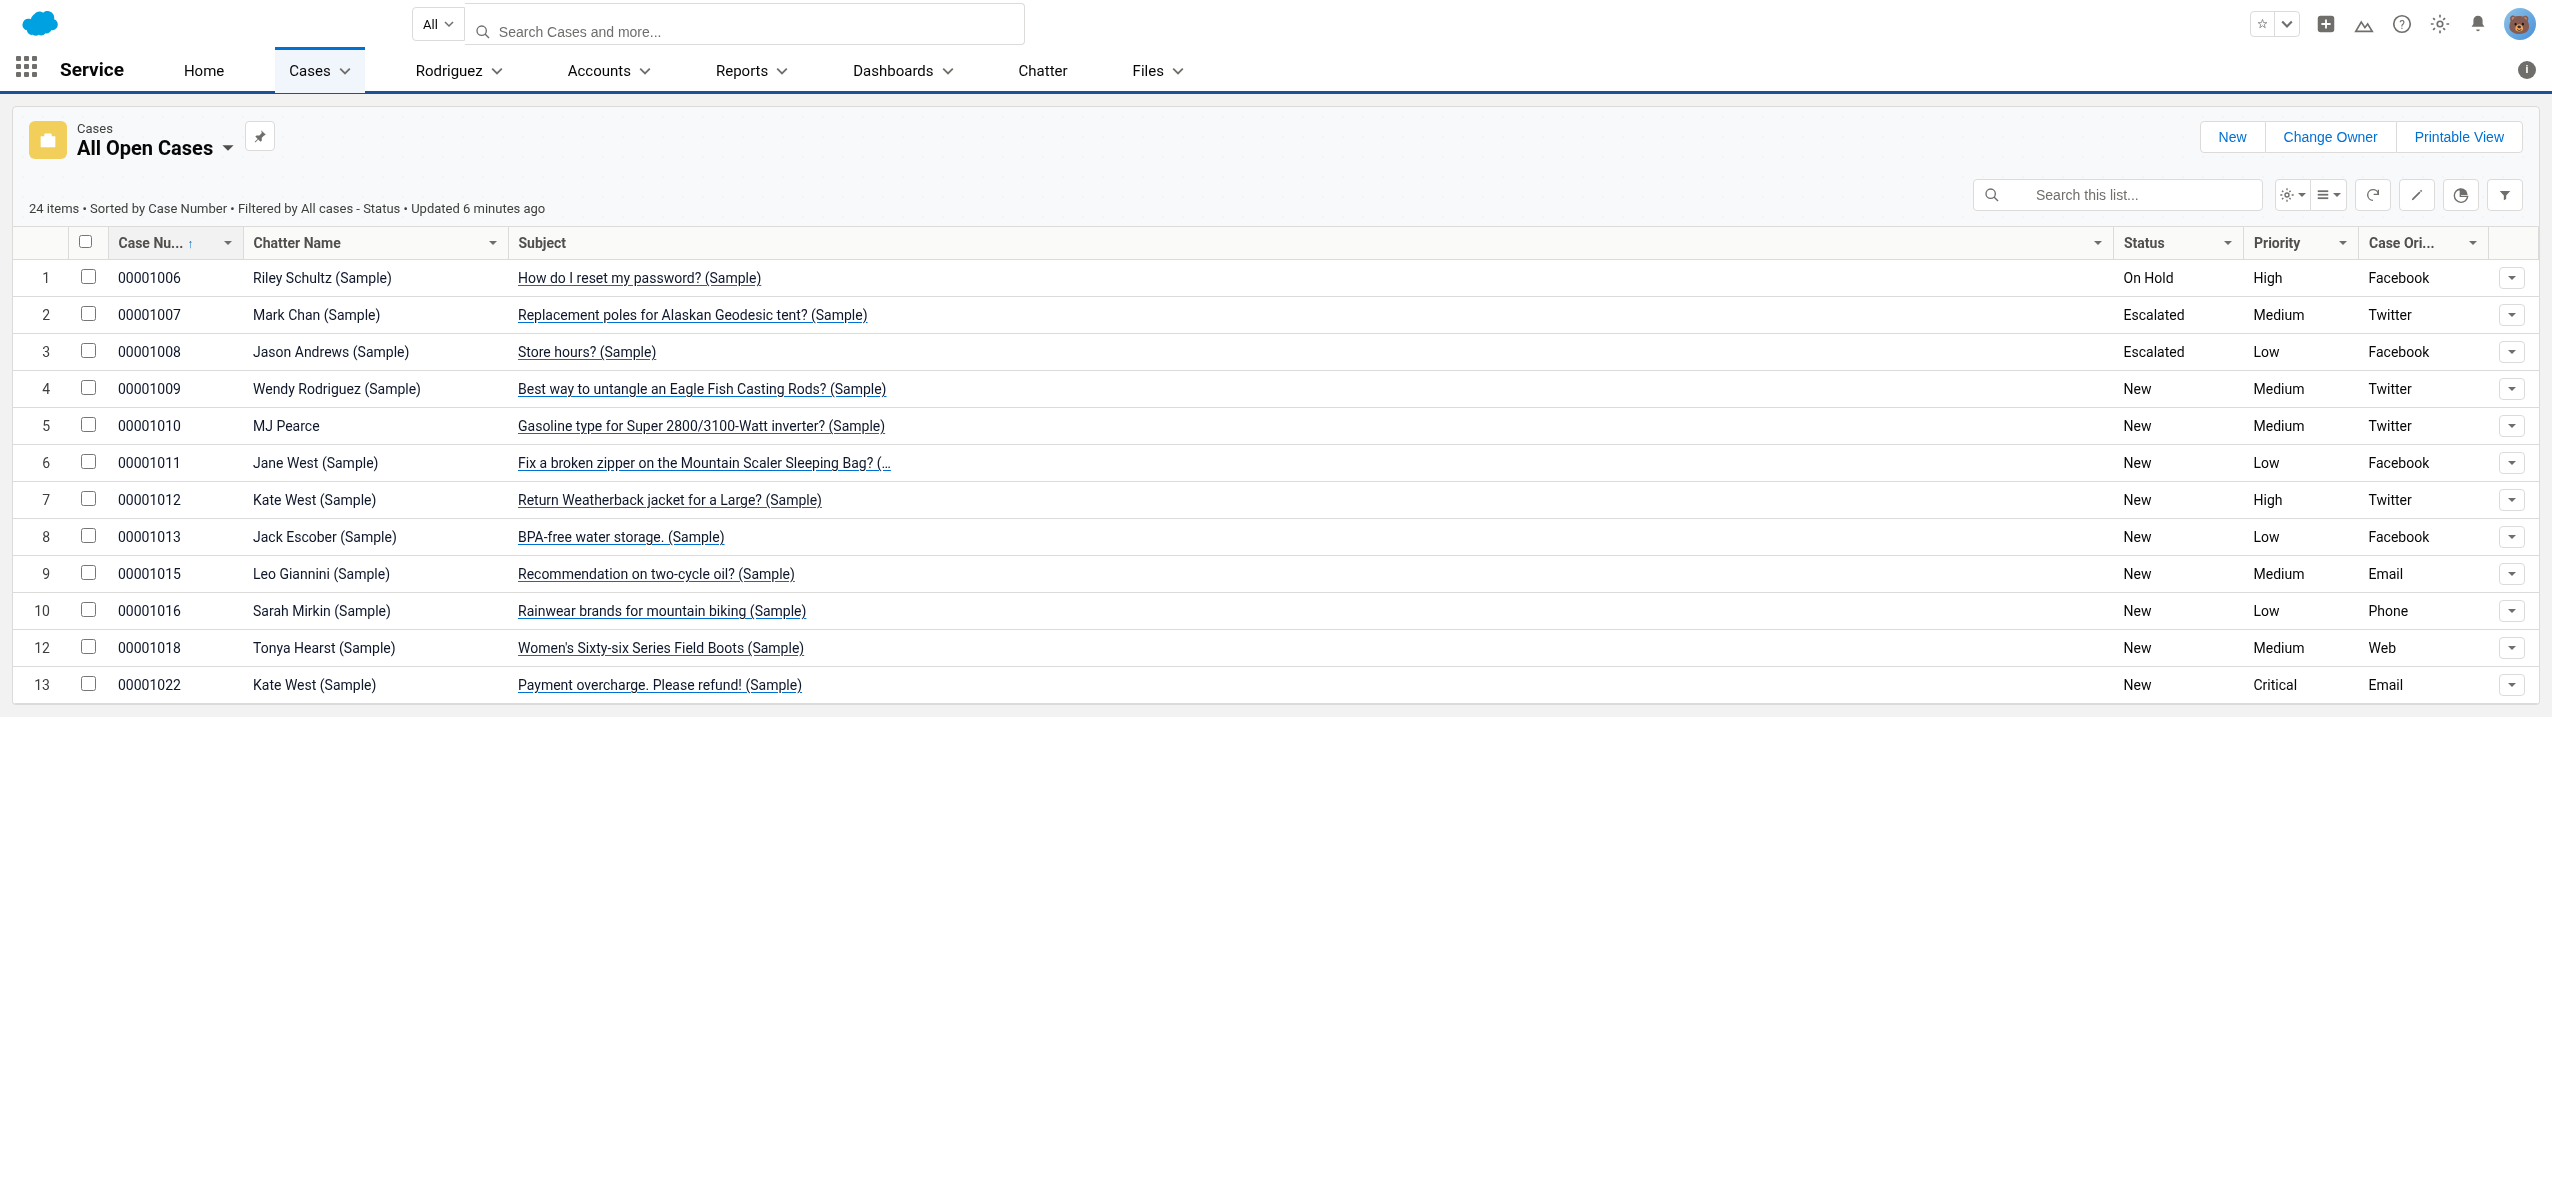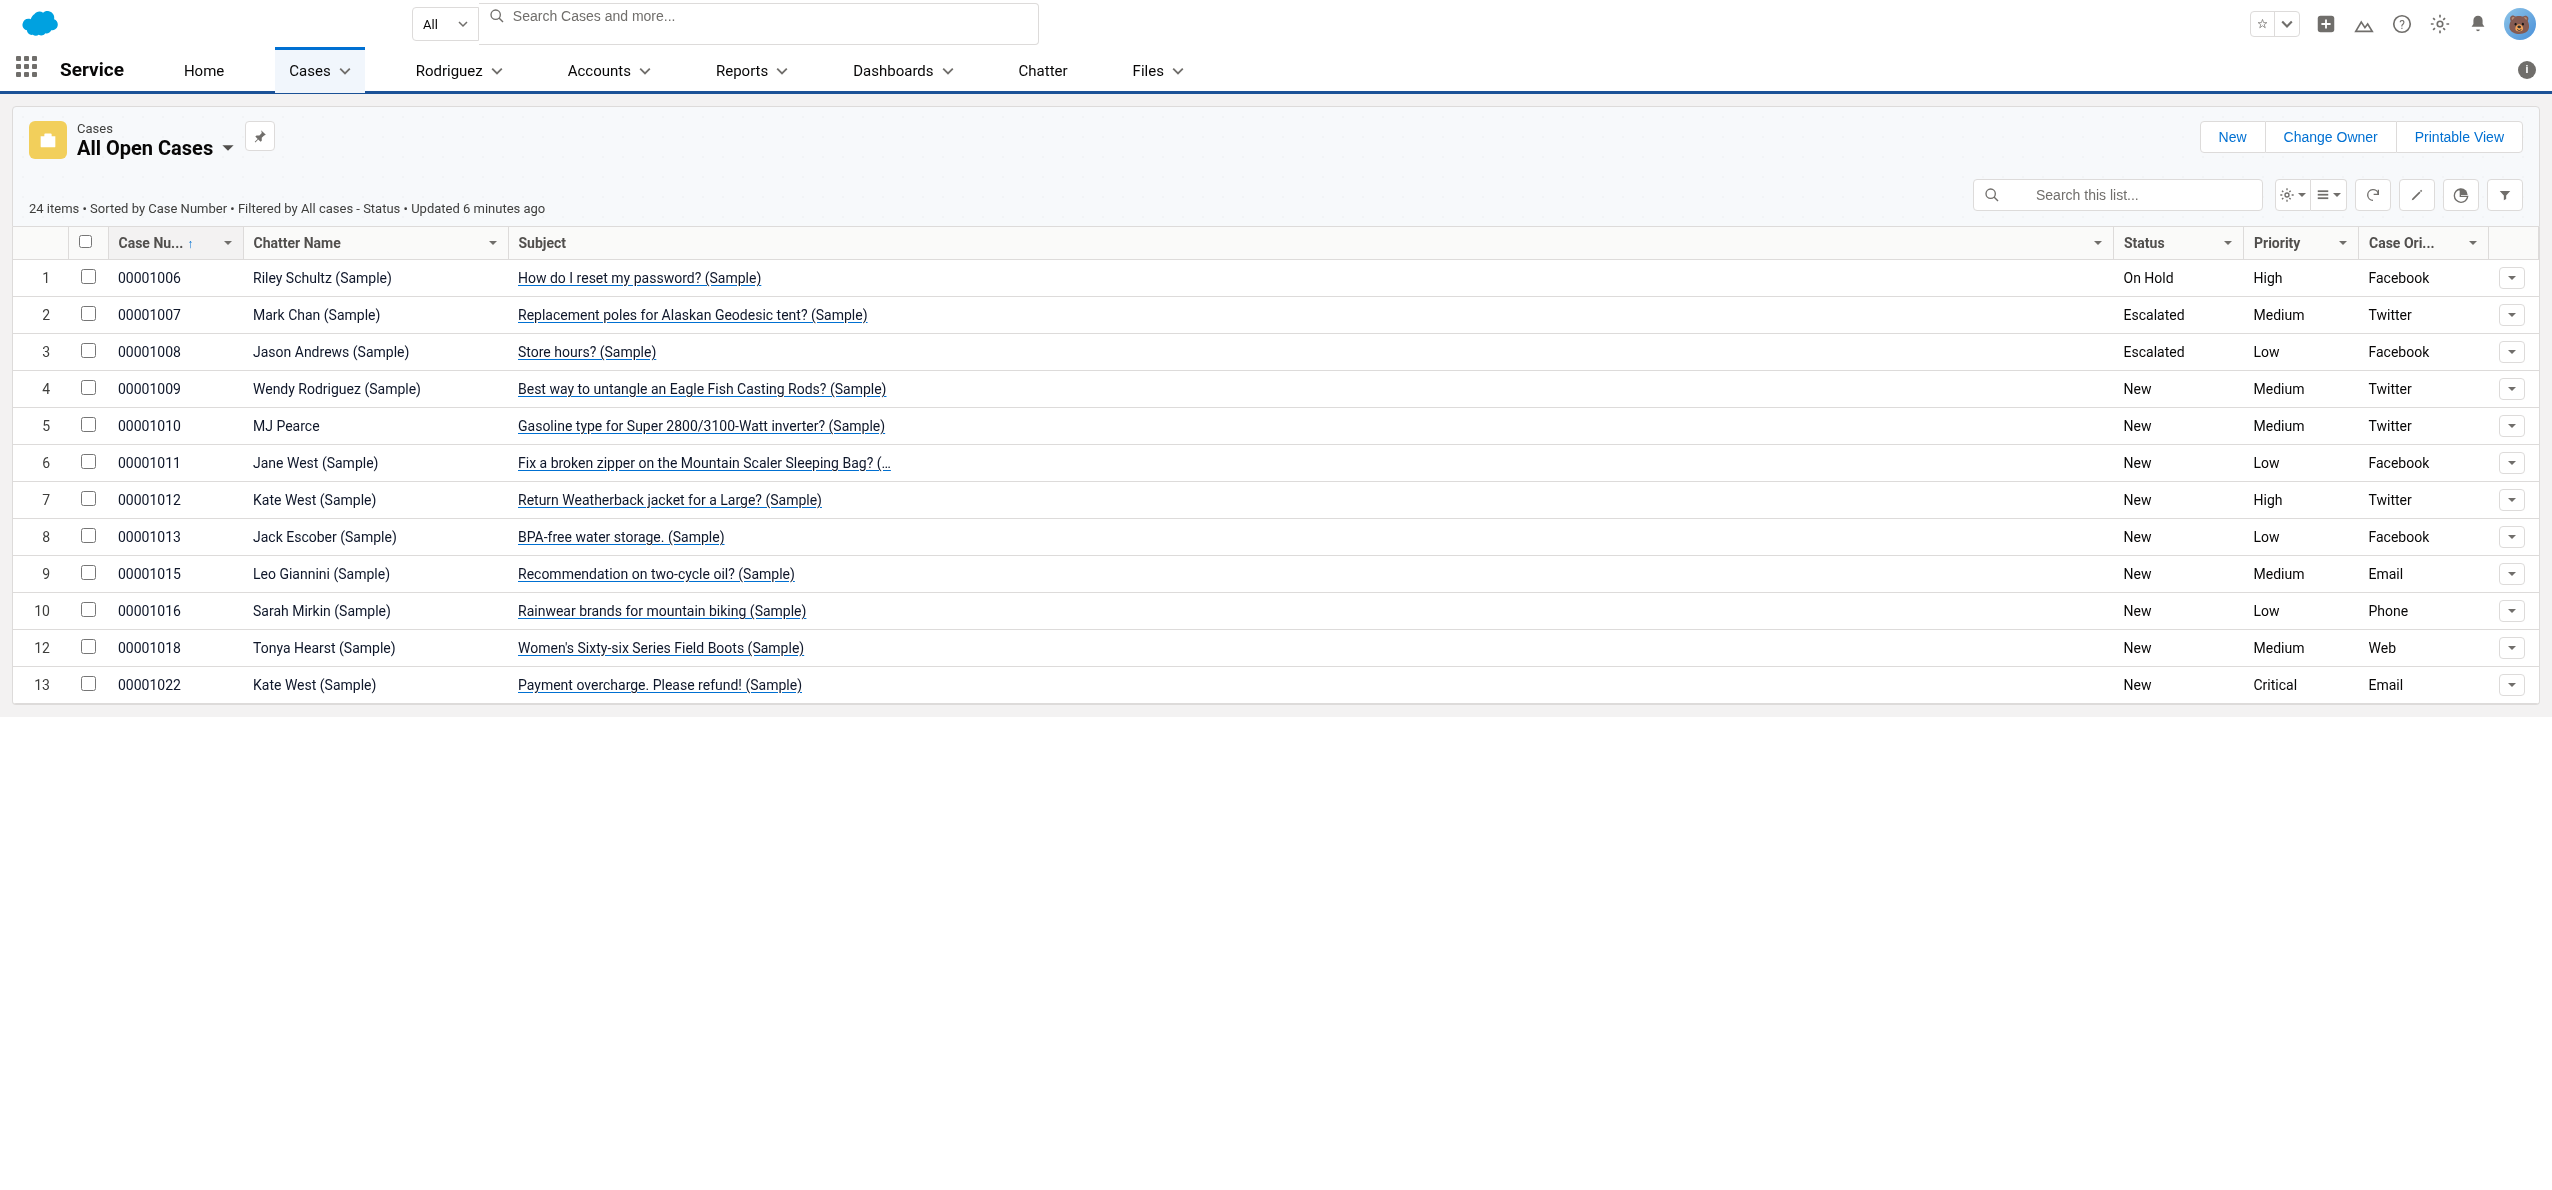--- a/index.html
+++ b/index.html
@@ -2,22 +2,22 @@
 <html><head>
 <meta charset="utf-8">
 <style>
 * { box-sizing: border-box; margin: 0; padding: 0; }
 body { font-family: -apple-system, BlinkMacSystemFont, "Segoe UI", Roboto, Helvetica, Arial, sans-serif; font-size: 13px; color: #080707; background: #fff; }
 
 
 .global-header { display: flex; align-items: center; padding: 8px 16px; height: 48px; gap: 12px; }
 .logo-cloud { width: 44px; height: 30px; }
 .global-search-wrap { display: flex; align-items: center; margin-left: 340px; }
-.search-scope { display: flex; align-items: center; border: 1px solid #dddbda; border-radius: 4px 0 0 4px; padding: 6px 10px; background: #fff; font-size: 13px; gap: 20px; height: 34px; }
-.global-search { display: flex; align-items: flex-end; border: 1px solid #dddbda; border-left: none; border-radius: 0 4px 4px 0; padding: 20px 10px; width: 560px; height: 22px; background: #fff; }
+.search-scope { display: flex; align-items: center; border: 1px solid #dddbda; border-radius: 4px 0 0 4px; padding: 6px 10px; background: #fff; font-size: 13px; gap: 6px; height: 34px; }
+.global-search { display: flex; align-items: flex-start; border: 1px solid #dddbda; border-left: none; border-radius: 0 4px 4px 0; padding: 20px 10px; width: 560px; height: 22px; background: #fff; }
 .global-search input { border: none; outline: none; font-size: 14px; width: 100%; color: #3e3e3c; }
 .global-search input::placeholder { color: #706e6b; }
 .header-icons { margin-left: auto; display: flex; align-items: center; gap: 14px; }
 .header-icon { width: 24px; height: 24px; color: #706e6b; display: flex; align-items: center; justify-content: center; cursor: pointer; }
 .header-icon svg { width: 22px; height: 22px; }
 .fav-box { display: flex; border: 1px solid #dddbda; border-radius: 4px; }
 .fav-box .header-icon { padding: 3px 6px; }
 .fav-box .header-icon:first-child { border-right: 1px solid #dddbda; }
 .avatar { width: 32px; height: 32px; border-radius: 50%; background: linear-gradient(135deg, #8ec5e8, #4a90d9); display: flex; align-items: center; justify-content: center; font-size: 18px; }
 

